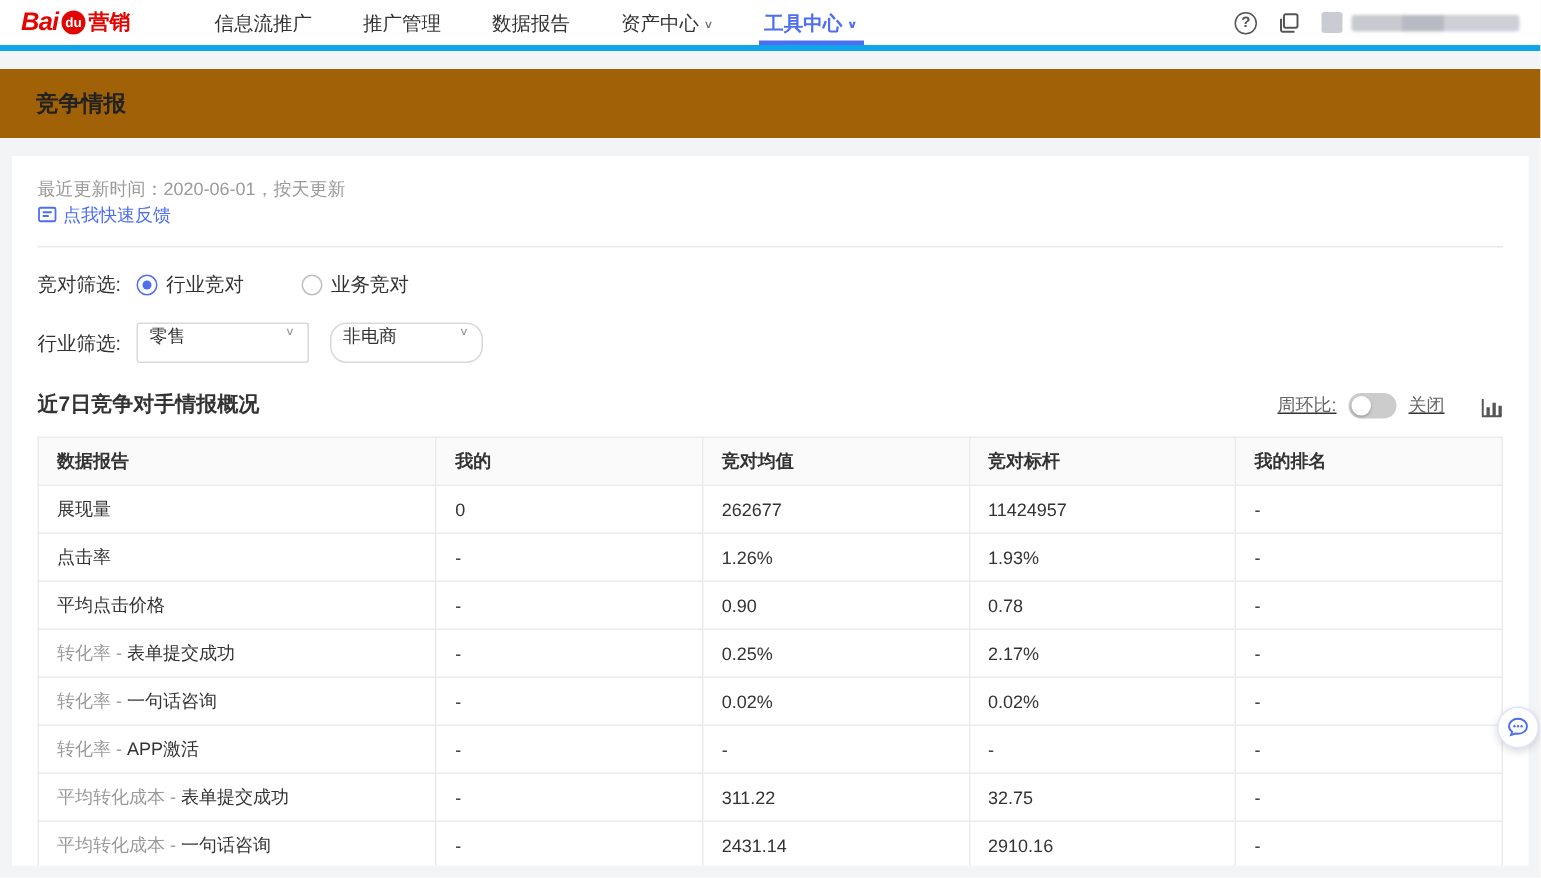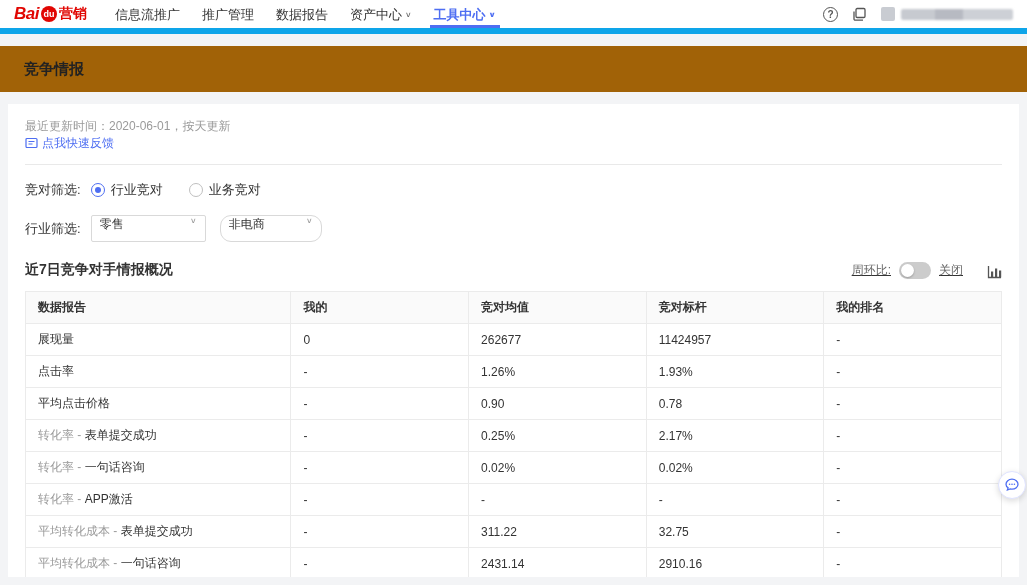--- a/index.html
+++ b/index.html
@@ -6,31 +6,31 @@
   html,body { width:1027px; height:585px; overflow:hidden; }
   body {
     font-family:"Liberation Sans","DejaVu Sans",sans-serif;
     background:#f3f4f6;
     color:#333;
     position:relative;
   }
 
   
   .topnav {
-    height:34px; background:#fff; border-bottom:6px solid #0ea5e9;
+    height:34px; background:#fff; border-bottom:4px solid #0ea5e9;
     display:flex; align-items:stretch; padding:0 14px;
   }
   .logo { display:flex; align-items:center; gap:2px; margin-right:28px; cursor:pointer; }
   .logo-bai { color:#e10602; font-weight:bold; font-size:17px; font-style:italic; letter-spacing:-0.5px; }
   .logo-du {
     width:16px; height:16px; border-radius:50%; background:#e10602; color:#fff;
     font-size:9px; display:flex; align-items:center; justify-content:center; font-weight:bold;
   }
   .logo-product { color:#e10602; font-weight:bold; font-size:14px; }
-  .nav-items { display:flex; align-items:stretch; gap:22px; }
+  .nav-items { display:flex; align-items:stretch; gap:34px;margin-left:28px; }
   .nav-item {
     display:flex; align-items:center; gap:3px; font-size:13px; color:#333;
     cursor:pointer; position:relative; padding-top:2px;
   }
   .nav-item .caret { font-size:9px; color:#666; transform:scaleY(.8); }
   .nav-item.active { color:#4e6ef2; font-weight:bold; }
   .nav-item.active .caret { color:#4e6ef2; }
   .nav-item.active::after {
     content:""; position:absolute; left:-4px; right:-4px; bottom:0; height:3px; background:#4e6ef2;
   }
@@ -58,21 +58,21 @@
     background:#fff; margin:12px 8px 0; height:473px; padding:14px 17px 0; overflow:hidden;
     position:relative;
   }
   .update-row { display:flex; justify-content:space-between; align-items:flex-start;flex-direction:column; }
   .update-time { font-size:12px; color:#9a9a9a; }
   .feedback-link { font-size:12px; color:#4e6ef2; display:flex; align-items:center; gap:4px; cursor:pointer; }
   .divider { border-bottom:1px solid #e9e9e9; margin-top:12px; }
 
   .filter-row { display:flex; align-items:center; margin-top:16px; font-size:13px; }
   .filter-label { color:#333; margin-right:10px; }
-  .radio-group { display:flex; align-items:center; gap:26px; }
+  .radio-group { display:flex; align-items:center; gap:38px; }
   .radio-opt { display:flex; align-items:center; gap:6px; cursor:pointer; font-size:13px; color:#333; }
   .radio-dot { width:14px; height:14px; border-radius:50%; border:1px solid #bfbfbf; background:#fff; position:relative; }
   .radio-opt.checked .radio-dot { border:1px solid #4e6ef2; }
   .radio-opt.checked .radio-dot::after {
     content:""; position:absolute; left:3px; top:3px; width:6px; height:6px; border-radius:50%; background:#4e6ef2;
   }
   .select-box {
     height:27px; border:1px solid #d9d9d9; border-radius:2px; background:#fff;
     display:flex; align-items:flex-start; justify-content:space-between;
     padding:0 8px; font-size:12px; color:#333; cursor:pointer;

